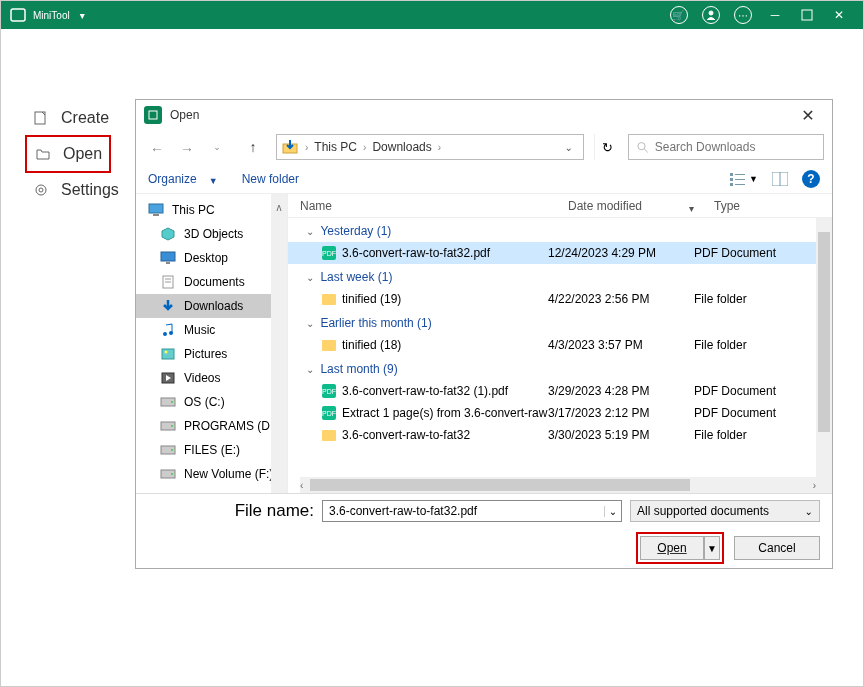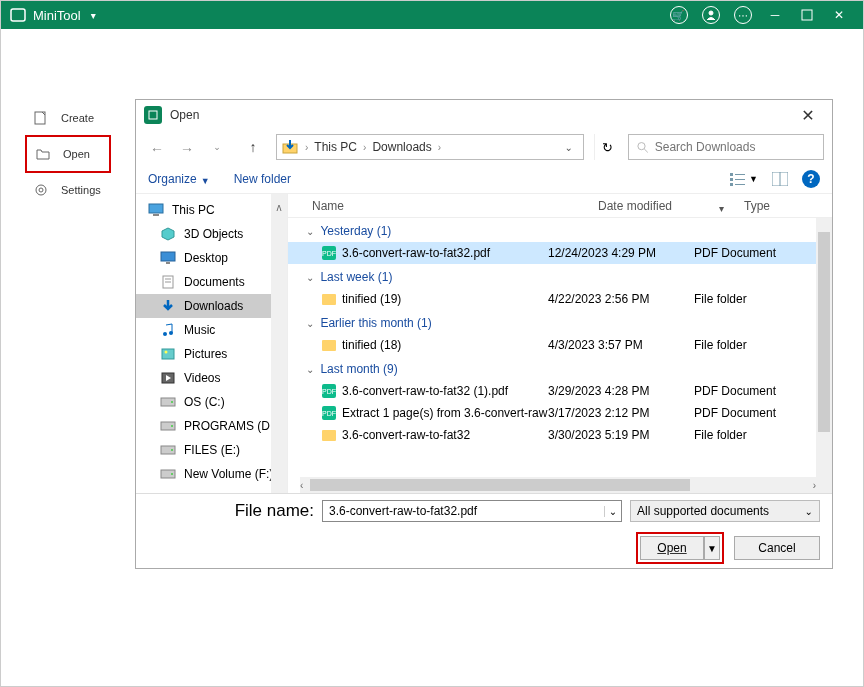--- a/index.html
+++ b/index.html
@@ -1,29 +1,29 @@
 <!DOCTYPE html>
 <html><head>
   <meta charset="utf-8">
   <style>
     * { box-sizing: border-box; margin: 0; padding: 0; font-family: "Segoe UI", Tahoma, sans-serif; }
     body { background: #fff; width: 864px; height: 687px; overflow: hidden; }
 
     .app { width: 864px; height: 687px; position: relative; background: #fff; border: 1px solid #ccc; }
     .titlebar { height: 28px; background: #0b8458; display: flex; align-items: center; padding: 0 8px; color: #fff; font-size: 12px; }
     .titlebar .logo { width: 18px; height: 18px; margin-right: 6px; display: flex; align-items: center; justify-content: center; }
-    .titlebar .app-title { font-size: 13px; }
+    .titlebar .app-title { font-size: 10px; }
     .titlebar .dropdown-arrow { margin-left: 10px; font-size: 10px; }
     .titlebar .spacer { flex: 1; }
     .titlebar .tb-icon { width: 32px; height: 28px; display: flex; align-items: center; justify-content: center; color: #fff; }
     .titlebar .tb-icon svg { fill: #fff; stroke: #fff; }
     .titlebar .circle-icon { border: 1.5px solid #fff; border-radius: 50%; width: 18px; height: 18px; display: flex; align-items: center; justify-content: center; font-size: 10px; }
 
     .sidebar { position: absolute; left: 0; top: 28px; width: 130px; padding-top: 70px; }
-    .side-item { display: flex; align-items: center; height: 38px; padding-left: 32px; font-size: 11px; color: #333; gap: 12px; }
+    .side-item { display: flex; align-items: center; height: 38px; padding-left: 32px; font-size: 16px; color: #333; gap: 12px; }
     .side-item.highlighted { border: 2px solid #d40000; margin: -2px 20px -2px 24px; padding-left: 8px; }
     .side-icon { width: 16px; height: 16px; display: flex; align-items: center; justify-content: center; }
 
     .dialog { position: absolute; left: 134px; top: 98px; width: 698px; height: 470px; background: #fff; border: 1px solid #aaa; display: flex; flex-direction: column; }
     .dlg-titlebar { height: 30px; display: flex; align-items: center; padding: 0 8px; border-bottom: none; }
     .dlg-titlebar .dlg-icon { width: 18px; height: 18px; background: #0b8458; border-radius: 3px; margin-right: 8px; display: flex; align-items: center; justify-content: center; }
     .dlg-title { font-size: 12px; color: #333; }
     .dlg-close { margin-left: auto; width: 32px; text-align: center; font-size: 16px; color: #333; cursor: default; }
 
     .nav-row { height: 34px; display: flex; align-items: center; padding: 0 8px; gap: 4px; }
@@ -34,39 +34,39 @@
     .down-folder-icon { width: 18px; height: 18px; margin-right: 4px; }
     .crumb { font-size: 12px; padding: 0 4px; color: #333; }
     .crumb-sep { color: #888; font-size: 10px; padding: 0 2px; }
     .crumb-drop { margin-left: auto; font-size: 10px; color: #555; padding: 0 6px; }
     .refresh { width: 26px; height: 26px; border-left: 1px solid #eee; display: flex; align-items: center; justify-content: center; font-size: 13px;}
     .search-box { width: 196px; height: 26px; border: 1px solid #bbb; display: flex; align-items: center; padding: 0 8px; margin-left: 4px; }
     .search-box svg { opacity: 0.5; }
     .search-box input { border: none; outline: none; font-size: 12px; color: #888; width: 100%; margin-left: 6px; background: transparent; }
 
     .toolbar-row { height: 30px; display: flex; align-items: center; padding: 0 12px; font-size: 12px; border-bottom: 1px solid #eee; }
-    .tb-btn { color: #1a4da0; margin-right: 24px; display: flex; align-items: flex-end; gap: 4px; }
+    .tb-btn { color: #1a4da0; margin-right: 24px; display: flex; align-items: flex-end; gap: 12px; }
     .tb-right { margin-left: auto; display: flex; align-items: center; gap: 14px; }
     .view-btn { display: flex; align-items: center; gap: 3px; }
     .help-icon { width: 18px; height: 18px; background: #0067c0; border-radius: 50%; color: #fff; font-size: 12px; display: flex; align-items: center; justify-content: center; font-weight: bold; }
 
     .body-row { flex: 1; display: flex; overflow: hidden; border-bottom: 1px solid #ddd;}
     .tree-pane { width: 152px; border-right: 1px solid #eee; overflow: hidden; position: relative; }
     .tree-scrollbar { position: absolute; right: 0; top: 0; width: 16px; height: 100%; background: #f0f0f0; }
     .tree-thumb { position: absolute; right: 2px; top: 8px; width: 12px; height: 10px; color: #666; font-size: 10px; text-align: center; }
     .tree-items { padding-top: 4px; }
     .tree-item { display: flex; align-items: center; height: 24px; padding-left: 12px; font-size: 12px; gap: 8px; }
     .tree-item.selected { background: #ccc; }
     .tree-item.indent { padding-left: 24px; }
     .tree-icon { width: 16px; height: 16px; display: flex; align-items: center; justify-content: center; }
 
     .list-pane { flex: 1; overflow: hidden; position: relative; display: flex; flex-direction: column; }
     .col-header { height: 24px; display: flex; align-items: center; font-size: 12px; color: #555; border-bottom: 1px solid #eee; }
-    .col-header .ch-name { width: 280px; padding-left: 24px; }
-    .col-header .ch-date { width: 146px; position: relative; margin-left: 30px; }
+    .col-header .ch-name { width: 280px; padding-left: 12px; }
+    .col-header .ch-date { width: 146px; position: relative; }
     .col-header .ch-date::after { content: "▾"; position: absolute; right: 20px; top: 4px; font-size: 10px; }
     .col-header .ch-type { flex: 1; }
     .list-body { flex: 1; overflow: hidden; position: relative; }
     .list-scrollbar-v { position: absolute; right: 0; top: 0; width: 16px; height: calc(100% - 16px); background: #f0f0f0; }
     .list-scrollbar-v .thumb { position: absolute; top: 14px; left: 2px; width: 12px; height: 200px; background: #ccc; }
     .list-scrollbar-h { position: absolute; bottom: 0; left: 12px; right: 0; height: 16px; background: #f0f0f0; }
     .list-scrollbar-h .thumb { position: absolute; left: 10px; top: 2px; height: 12px; width: 380px; background: #ccc; }
     .list-scrollbar-h .arrow-l { position: absolute; left: 0; top: 3px; font-size: 10px; color: #666;}
     .list-scrollbar-h .arrow-r { position: absolute; right: 16px; top: 3px; font-size: 10px; color: #666;}
     .group-header { font-size: 12px; color: #1a4da0; padding: 6px 0 4px 18px; display: flex; align-items: center; gap: 6px; }

